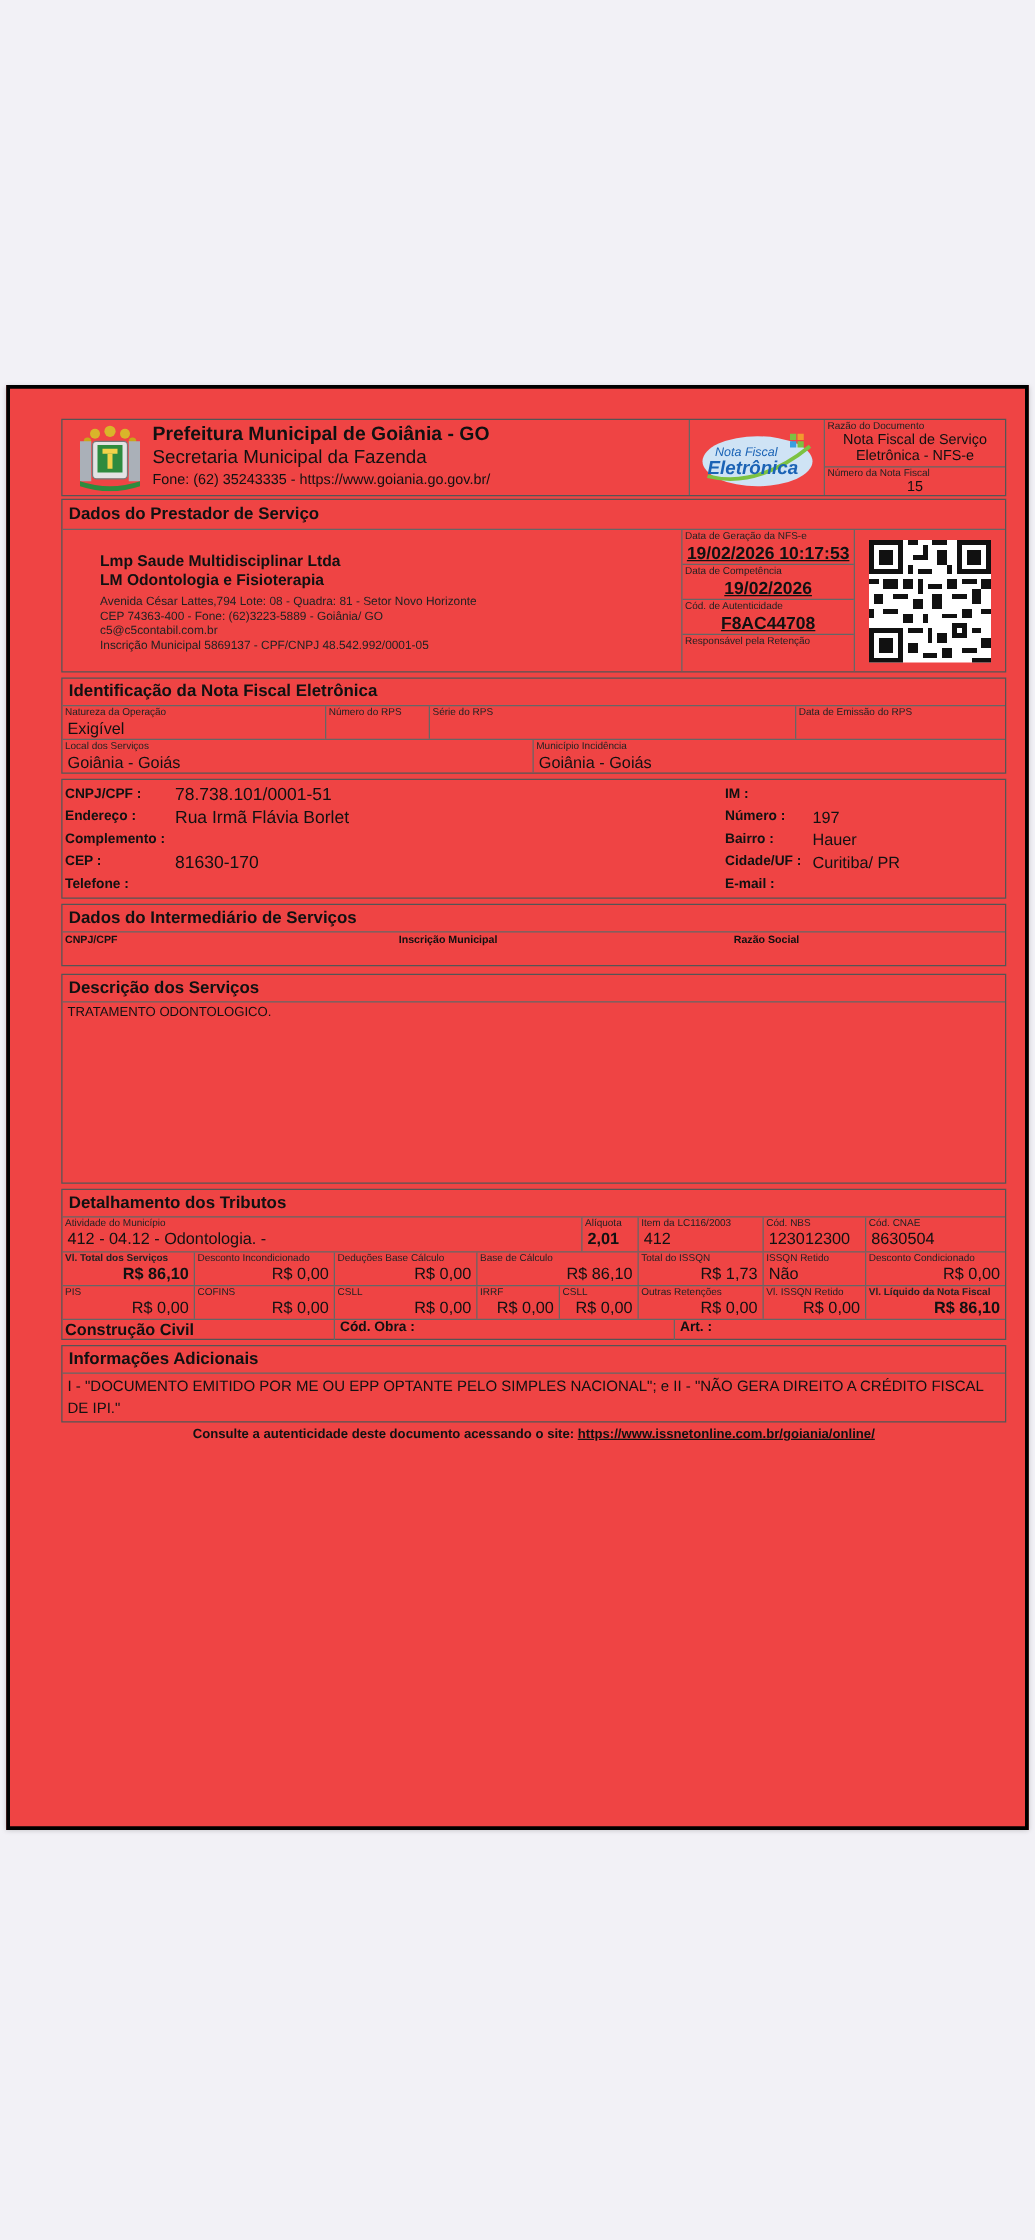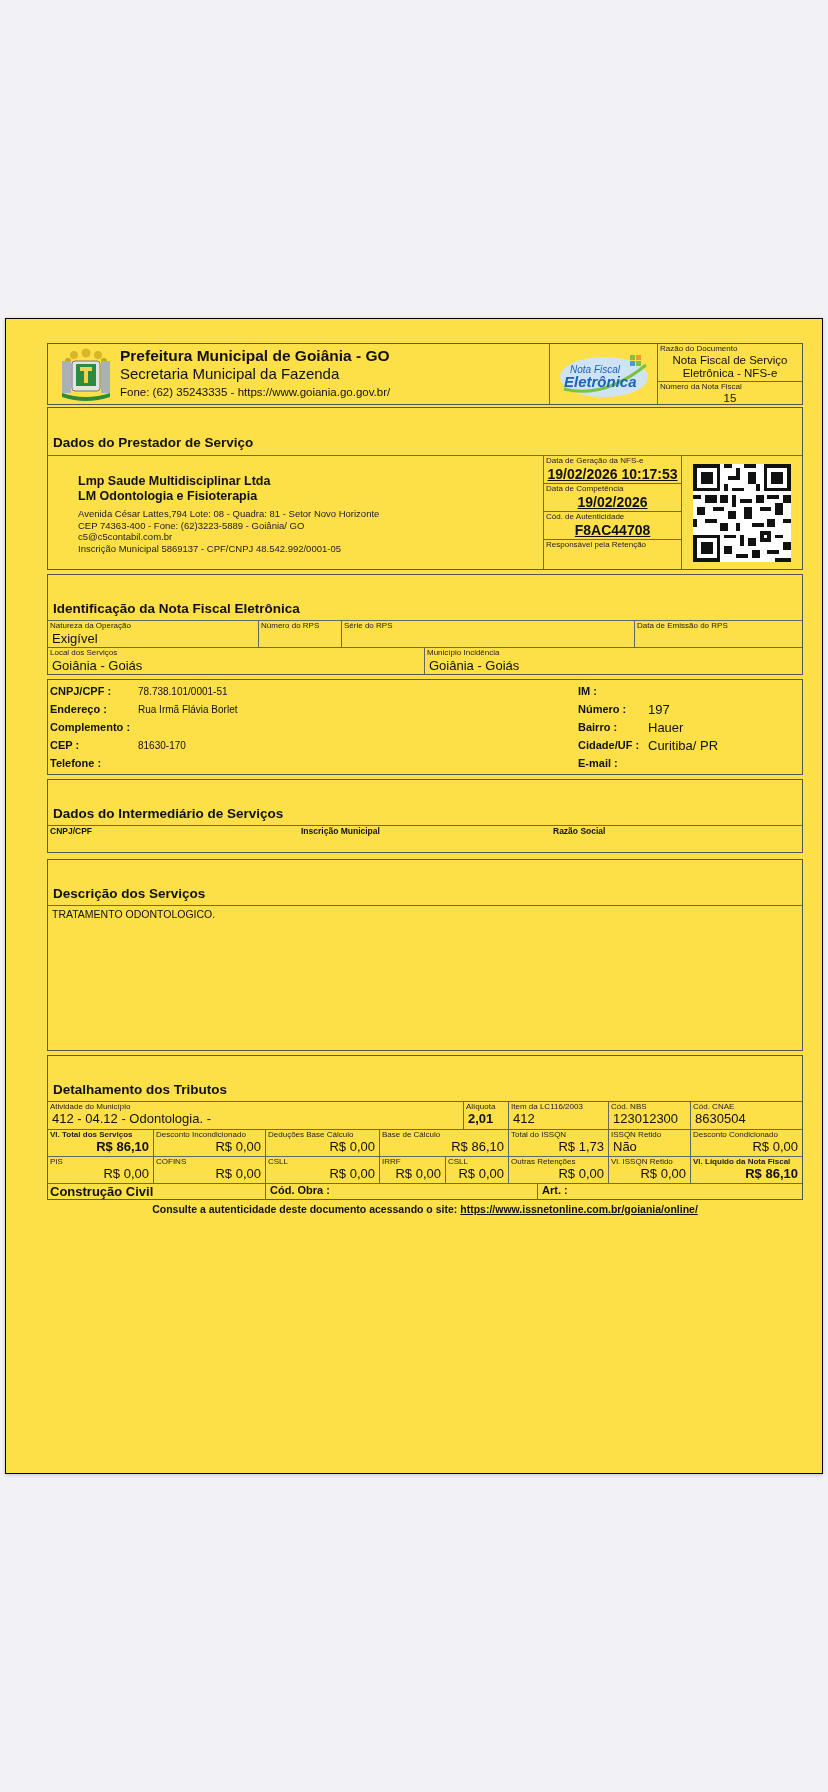--- a/index.html
+++ b/index.html
@@ -1,30 +1,30 @@
 <!DOCTYPE html>
 <html><head>
 <meta charset="utf-8">
 <style>
   * { box-sizing: border-box; margin: 0; padding: 0; }
   html, body { width: 828px; height: 1792px; background: #f2f1f6; overflow: hidden; }
   body { position: relative; font-family: "Liberation Sans", sans-serif; color: #111; }
   .page {
-    position: absolute; left: 5px; top: 318px; width: 818px; height: 1156px;
-    background: #fde047; box-shadow: 0 1px 4px rgba(0,0,0,0.18); border: 1px solid #000000;
+    position: absolute; left: 5px; top: 308px; width: 818px; height: 1156px;
+    background: #ef4444; box-shadow: 0 1px 4px rgba(0,0,0,0.18); border: 3px solid #000000;
   }
   .doc { position: absolute; left: 41px; top: 24px; width: 756px; }
   .box { border: 1.5px solid #555; }
   .sec { margin-top: 4px; }
   .row { display: flex; }
   .cell { border-right: 1px solid #666; position: relative; }
   .cell:last-child { border-right: none; }
   .lbl { font-size: 8px; color: #222; line-height: 10px; padding-left: 2px; display: block; }
   .val { font-size: 13px; line-height: 15px; padding-left: 4px; display: block; }
-  .sec-title { font-size: 13.5px; font-weight: bold; padding: 3px 5px; border-bottom: 1px solid #666; height: 24px; margin-top: 24px; }
+  .sec-title { font-size: 13.5px; font-weight: bold; padding: 3px 5px; border-bottom: 1px solid #666; height: 24px; }
 
   
   .hdr { display: flex; height: 62px; }
   .hdr-left { flex: 0 0 502px; display: flex; align-items: center; border-right: 1px solid #666; }
   .crest { width: 56px; height: 54px; margin: 0 6px 0 10px; position: relative; }
   .hdr-titles .t1 { font-size: 15.5px; font-weight: bold; line-height: 18px; }
   .hdr-titles .t2 { font-size: 15px; line-height: 18px; }
   .hdr-titles .t3 { font-size: 11.5px; line-height: 18px; }
   .hdr-logo { flex: 0 0 108px; border-right: 1px solid #666; display: flex; align-items: center; justify-content: center; }
   .hdr-right { flex: 1; display: flex; flex-direction: column; }
@@ -40,25 +40,25 @@
   .prest-dates { flex: 0 0 138px; border-right: 1px solid #666; display: flex; flex-direction: column; }
   .prest-dates .d { border-bottom: 1px solid #666; }
   .prest-dates .d:last-child { border-bottom: none; flex: 1; }
   .bigval { font-size: 14px; font-weight: bold; text-align: center; line-height: 16px; text-decoration: underline; }
   .qr { flex: 1; display: flex; align-items: center; justify-content: center; }
 
   
   .tom { padding: 2px 0 2px 2px; }
   .tom-row { display: flex; height: 18px; align-items: center; }
   .tom-l { width: 88px; font-size: 11px; font-weight: bold; }
-  .tom-v { width: 440px; font-size: 10px; }
+  .tom-v { width: 440px; font-size: 14px; }
   .tom-l2 { width: 70px; font-size: 11px; font-weight: bold; }
   .tom-v2 { font-size: 13px; }
 
-  .inter-row { display: flex; height: 26px; }
+  .inter-row { display: flex; height: 26px; gap: 16px; }
   .inter-row span { font-size: 8.5px; font-weight: bold; }
 
   .desc-body { height: 144px; padding: 2px 4px; font-size: 10.5px; }
 
   .trib .lbl { font-size: 8px; }
   .trib .val { font-size: 13px; line-height: 14px; }
   .r { text-align: right; padding-right: 4px; }
   .b { font-weight: bold; }
   .trow { border-top: 1px solid #666; }
 
@@ -375,18 +375,22 @@
           <span class="val r b">R$ 86,10</span>
         </div>
       </div>
       <div class="row trow" style="height:16px;align-items:center">
         <div class="cell" style="width:218px;font-size:13px;font-weight:bold;padding-left:2px;height:16px">Construção Civil</div>
         <div class="cell" style="width:272px;font-size:11px;font-weight:bold;padding-left:4px;height:16px">Cód. Obra :</div>
         <div class="cell" style="flex:1;font-size:11px;font-weight:bold;padding-left:4px;height:16px">Art. :</div>
       </div>
     </div>
 
+    <div class="box sec">
+      <div class="sec-title" style="height:22px;padding-top:2px">Informações Adicionais</div>
+      <div class="info-body">I - "DOCUMENTO EMITIDO POR ME OU EPP OPTANTE PELO SIMPLES NACIONAL"; e II - "NÃO GERA DIREITO A CRÉDITO FISCAL DE IPI."</div>
+    </div>
 
     <div class="footer">
       <span>Consulte a autenticidade deste documento acessando o site: </span><a>https://www.issnetonline.com.br/goiania/online/</a>
     </div>
   </div>
 </div>
 
 </body></html>

